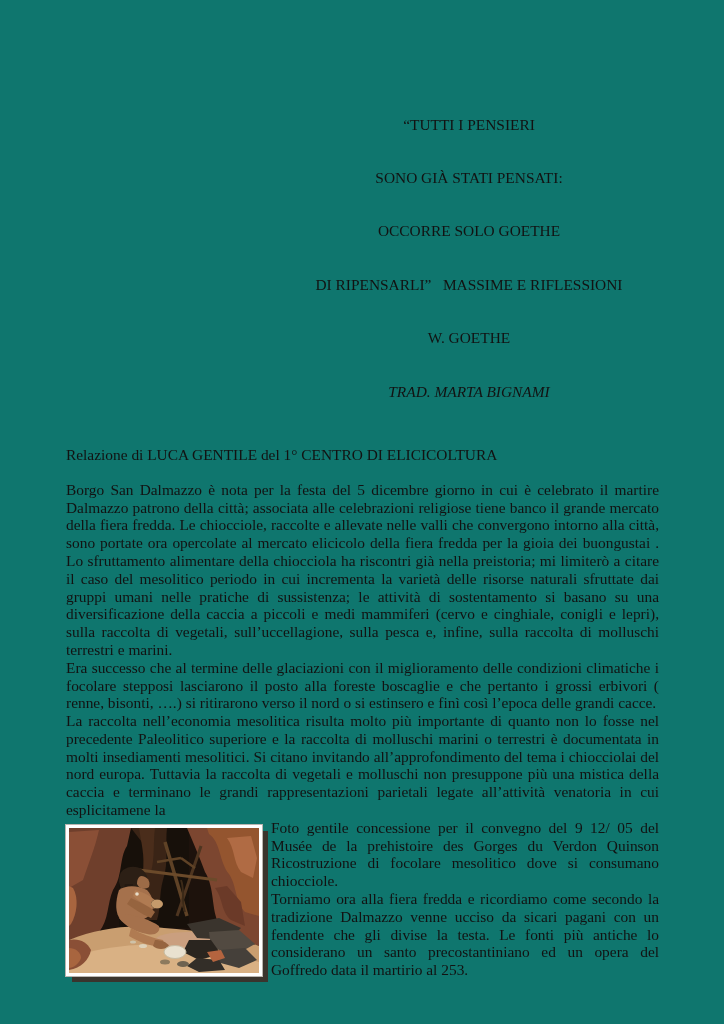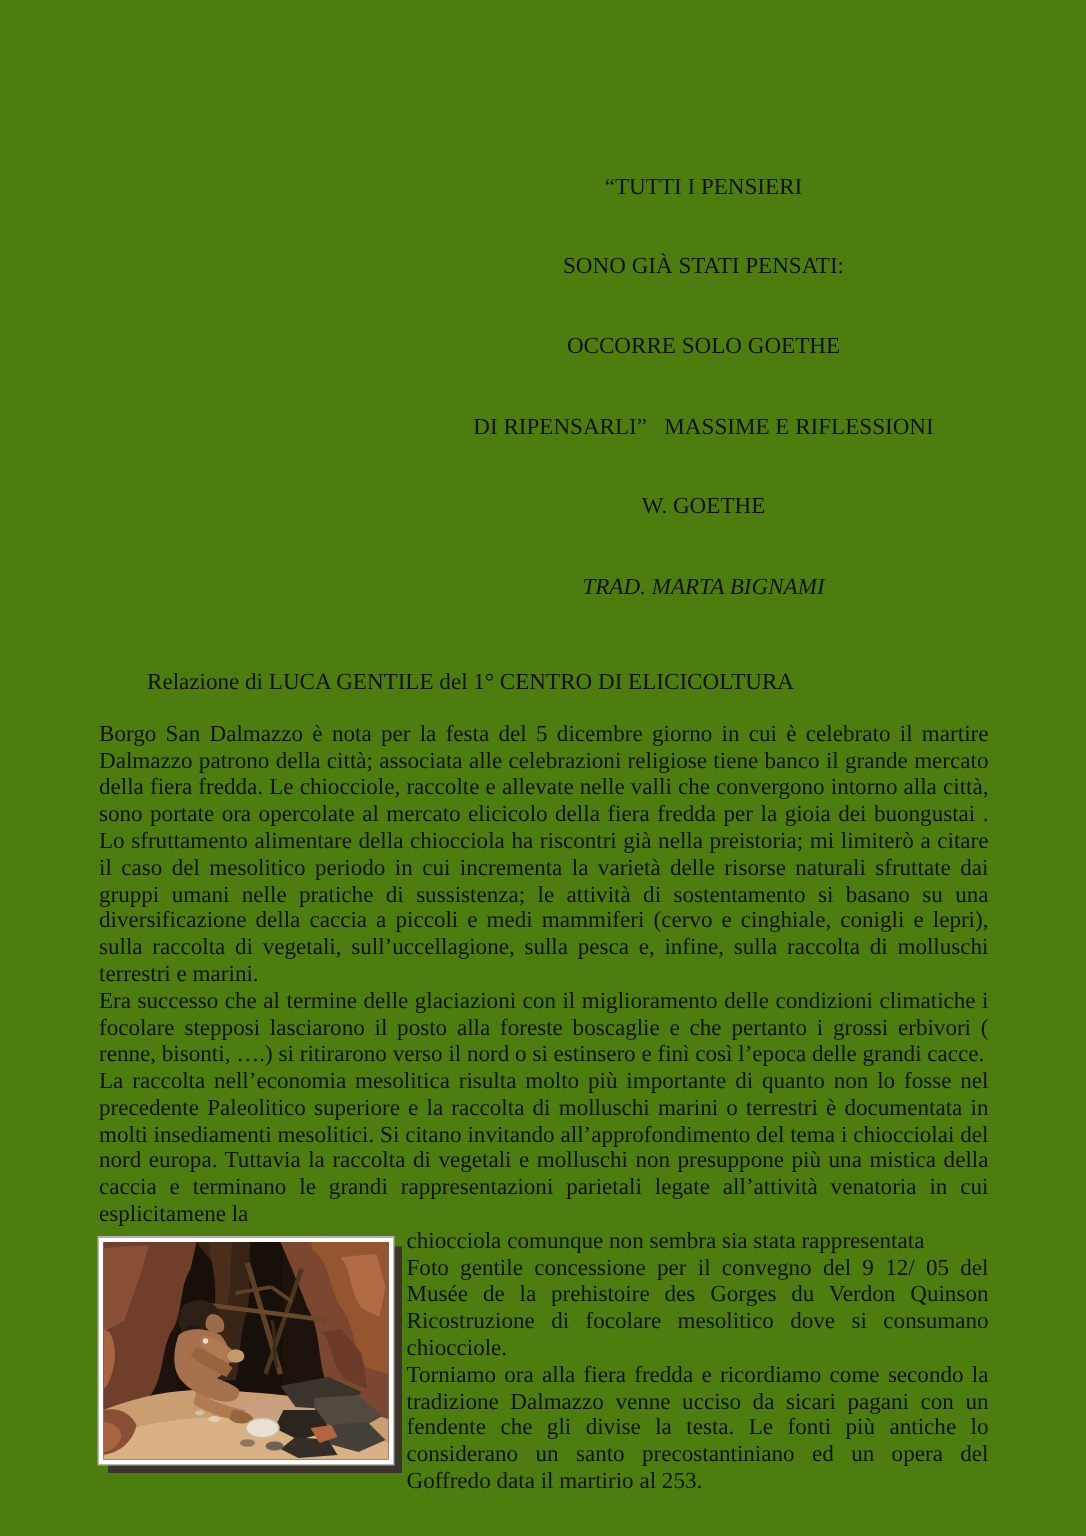--- a/index.html
+++ b/index.html
@@ -5,34 +5,34 @@
   html,body{margin:0;padding:0;}
   body{
     width:724px;height:1024px;
     background:#ffffff;
     font-family:"Liberation Serif","DejaVu Serif",serif;
     color:#121212;
     position:relative;
     overflow:hidden;
   }
   .page{
-    position:absolute;left:0;top:0;width:724px;height:1024px;background:#4d7c0f;
+    position:absolute;left:0;top:0;width:724px;height:1024px;background:#0f766e;
   }
   .content{
     position:absolute;left:66px;top:80px;width:593px;
     font-size:15.4px;line-height:17.8px;
   }
   .epigraph{
     width:382px;margin-left:212px;text-align:center;white-space:pre-wrap;
   }
   .epigraph div{white-space:pre-wrap;}
   .italic{font-style:italic;}
   .heading-block{margin-top:15px;}
   .heading-line2{padding-left:5px;}
-  .byline{margin-top:10px;margin-left:32px;}
+  .byline{margin-top:10px;}
   p{margin:0;text-align:justify;}
   .first-para{margin-top:17px;}
   .wrap-section{margin:0;}
   .photo-frame{
     float:left;
     width:190px;height:145px;
     margin:6px 9px 4px 0;
     border:3px solid #ffffff;
     outline:1px solid #b9b5b0;
     box-shadow:6px 6px 0 #3a342d;
@@ -128,20 +128,19 @@
 
           <ellipse cx="106" cy="124" rx="11" ry="6.5" fill="#e9e1d0" stroke="#c6bba2" stroke-width="1"></ellipse>
 
           <ellipse cx="96" cy="134" rx="5" ry="2.5" fill="#8c7a5e"></ellipse>
           <ellipse cx="114" cy="136" rx="6" ry="3" fill="#6e6250"></ellipse>
 
           <path d="M0,112 C10,110 18,114 22,122 C20,132 12,140 0,142 Z" fill="#8a4f36"></path>
           <path d="M0,120 C6,120 12,124 12,130 C10,136 4,140 0,140 Z" fill="#a8653f"></path>
         </svg>
       </span>
-      <p>chiocciola comunque non sembra sia stata rappresentata</p>
       <p>Foto gentile concessione per il convegno del 9 12/ 05 del Musée de la  prehistoire des  Gorges du  Verdon Quinson Ricostruzione di focolare mesolitico dove si consumano chiocciole.</p>
       <p>Torniamo ora alla fiera fredda e ricordiamo come   secondo  la tradizione Dalmazzo  venne ucciso da sicari pagani con un fendente che gli divise la testa. Le fonti più antiche lo considerano un santo precostantiniano ed un opera del Goffredo data il martirio al 253.</p>
 
     </div>
 
   </div>
 </div>
 
 </body></html>

